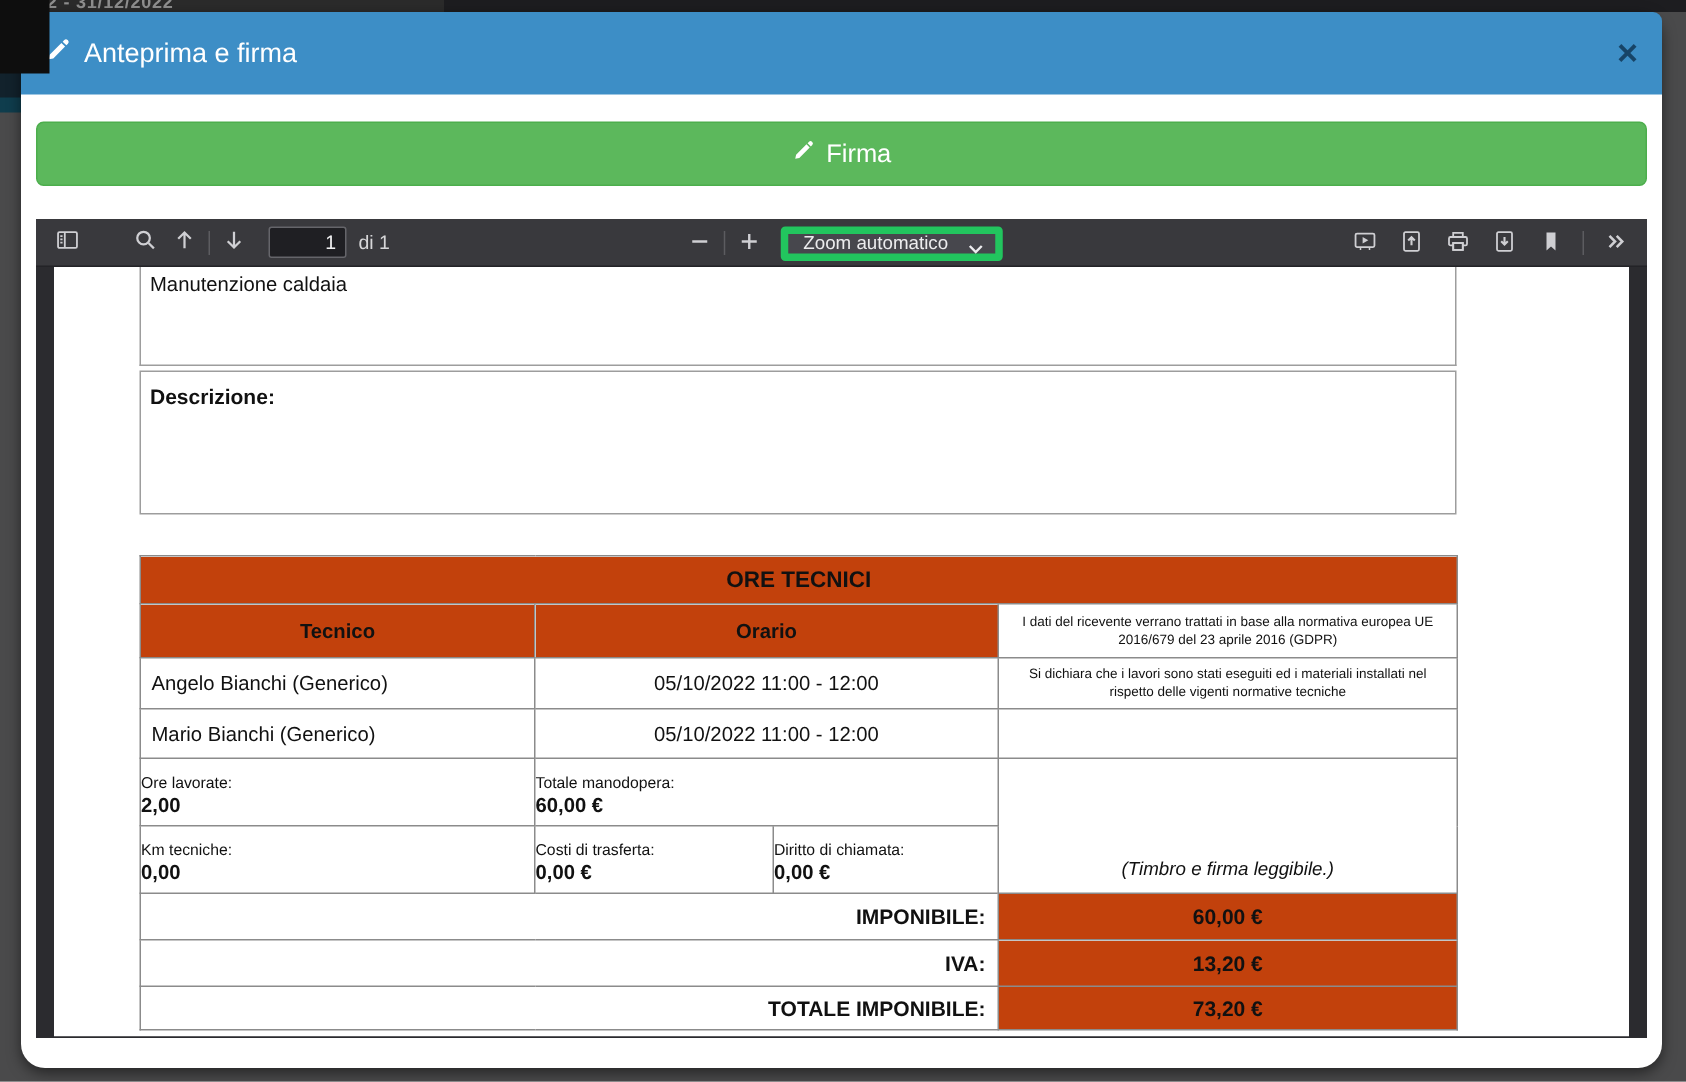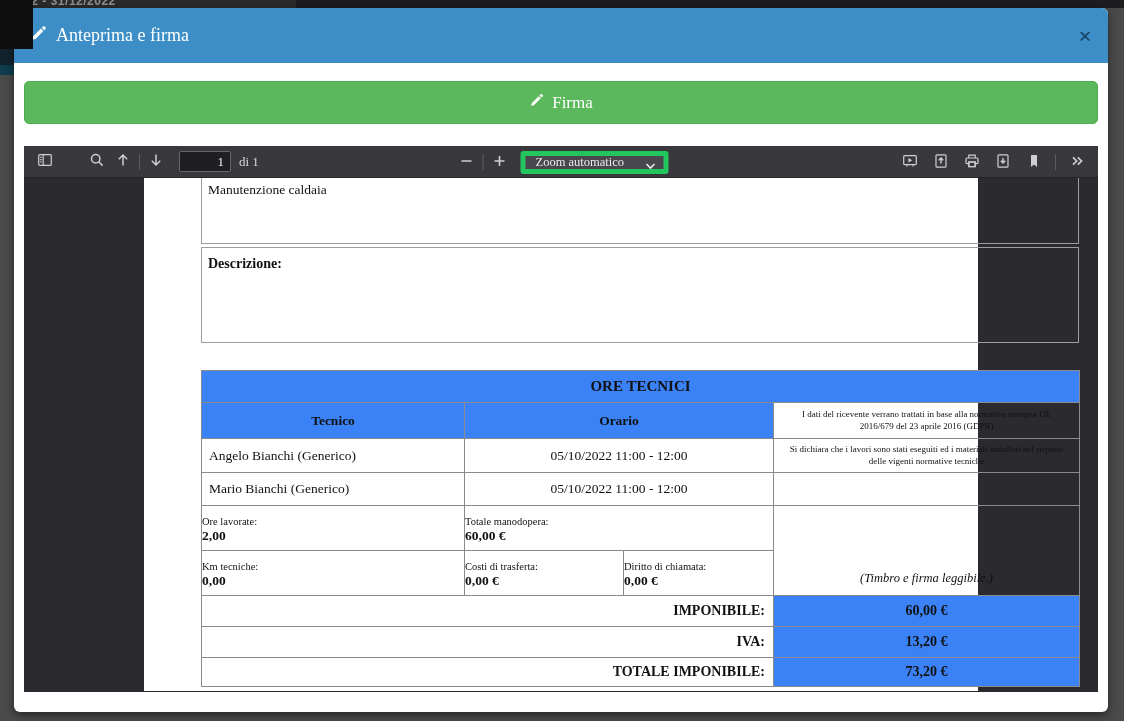--- a/index.html
+++ b/index.html
@@ -29,21 +29,21 @@
   .fR2 { left:1110; top:225; width:14px; height:45px; background:#13313f; color:#6d8794; line-height:45px; padding-left:3px; }
   .fR3 { left:1110; top:278; width:14px; height:52px; background:#122a36; }
   .fR4 { left:1110; top:345; width:14px; height:75px; background:#0f3d4d; color:#3ba0b5; font-size:12px; line-height:16px; padding:20px 0 0 3px; }
   .fR5 { left:1110; top:428; width:14px; height:62px; background:#112b38; }
   .fR6 { left:1110; top:575; width:14px; height:60px; background:#173c52; }
   .fR7 { left:1110; top:640; width:14px; height:65px; background:#12222c; }
   .fR8 { left:1110; top:705; width:14px; height:16px; background:#121212; }
   .corner-block { position:absolute; left:0; top:8; width:33px; height:49px; background:#0e0e0e; }
 
   
-  .modal { position:absolute; left:14px; top:8px; width:1094px; height:704px; background:#fff; border-radius:6px; box-shadow:0 3px 9px rgba(0,0,0,.5);font-family:Liberation Serif, serif; }
+  .modal { position:absolute; left:14px; top:8px; width:1094px; height:704px; background:#fff; border-radius:16px; box-shadow:0 3px 9px rgba(0,0,0,.5); }
   .modal-header { height:55px; background:#3d8ec6; border-radius:6px 6px 0 0; display:flex; align-items:center; padding:0 16px; }
   .modal-title { color:#fff; font-size:18px; display:flex; align-items:center; gap:9px; }
   .modal-title svg { width:17px; height:17px; }
   .close-btn { margin-left:auto; background:none; border:none; cursor:pointer; color:rgba(8,40,66,.72); font-size:24px; font-weight:bold; line-height:1; font-family:inherit; }
   .modal-body { padding:18px 10px 20px 10px; position:relative; }
 
   .sign-btn { display:flex; width:100%; height:43px; background:#5cb85c; border:1px solid #4cae4c; border-radius:5px; color:#fff; font-size:17px; font-family:inherit; align-items:center; justify-content:center; gap:8px; cursor:pointer; }
   .sign-btn svg { width:15px; height:15px; }
 
   
@@ -55,28 +55,28 @@
   .tb-left { display:flex; align-items:center; margin-left:8px; }
   .tb-left .gap { width:26px; }
   .page-input { width:52px; height:21px; background:#1f1f23; border:1px solid #65656a; border-radius:2px; color:#f0f0f2; font-size:13px; text-align:right; padding-right:6px; margin:0 4px 0 10px; font-family:inherit; }
   .page-count { color:#d6d6d8; font-size:13px; margin-left:4px; }
   .tb-center { position:absolute; left:50%; top:0; height:32px; transform:translateX(-50%); display:flex; align-items:center; }
   .zoom-select { width:148px; height:23px; background:#47474d; border:5px solid #22c55e; border-radius:3px; margin-left:8px; display:flex; align-items:center; color:#ececee; font-size:12.5px; padding:0 8px 0 10px; cursor:pointer; }
   .zoom-select .chev { margin-left:auto; width:10px; height:7px; }
   .tb-right { position:absolute; right:8px; top:0; height:32px; display:flex; align-items:center; gap:5px; }
 
   .pdf-canvas { height:513px; display:flex; justify-content:center; background:#2b2b2f; overflow:hidden; }
-  .pdf-page { width:834px; height:513px; background:#fff; position:relative; color:#111; }
+  .pdf-page { width:1050px; height:513px; background:#fff; position:relative; color:#111; }
 
   
   .doc-box1 { position:absolute; left:57px; top:0; width:878px; height:66px; border:1px solid #9d9d9d; border-top:none; font-size:13.5px; padding:4px 6px; }
   .doc-box2 { position:absolute; left:57px; top:69px; width:878px; height:96px; border:1px solid #9d9d9d; font-size:14px; font-weight:bold; padding:8px 6px; }
   .hours-table { position:absolute; left:57px; top:192px; width:878px; border-collapse:collapse; table-layout:fixed; font-size:13.5px; color:#111; }
   .hours-table td { border:1px solid #8b8b8b; padding:0; vertical-align:middle; overflow:hidden; }
-  .grey { background:#3b82f6; }
+  .grey { background:#c2410c; }
   .t-title { text-align:center; font-weight:bold; font-size:15px; }
   .t-colhead { text-align:center; font-weight:bold;margin-left:30px; }
   .t-note { font-size:9px; line-height:1.25; text-align:center; padding:2px 14px !important; }
   .t-name { padding-left:7px !important; }
   .t-date { text-align:center; }
   .t-mini { text-align:left; }
   .t-mini .lbl { font-size:10.5px; display:block; padding-top:3px; }
   .t-mini .val { font-size:13.5px; font-weight:bold; display:block; padding-top:1px; }
   .t-timbro { text-align:center; vertical-align:bottom !important; font-style:italic; font-size:12.5px; padding-bottom:9px !important; }
   .t-sumlab { text-align:right; font-weight:bold; padding-right:8px !important; font-size:14px; }

